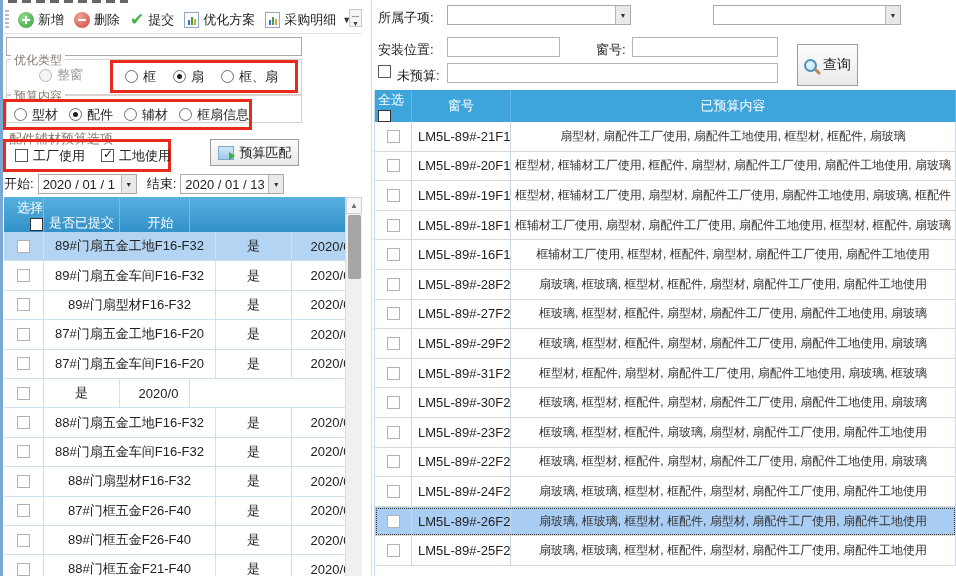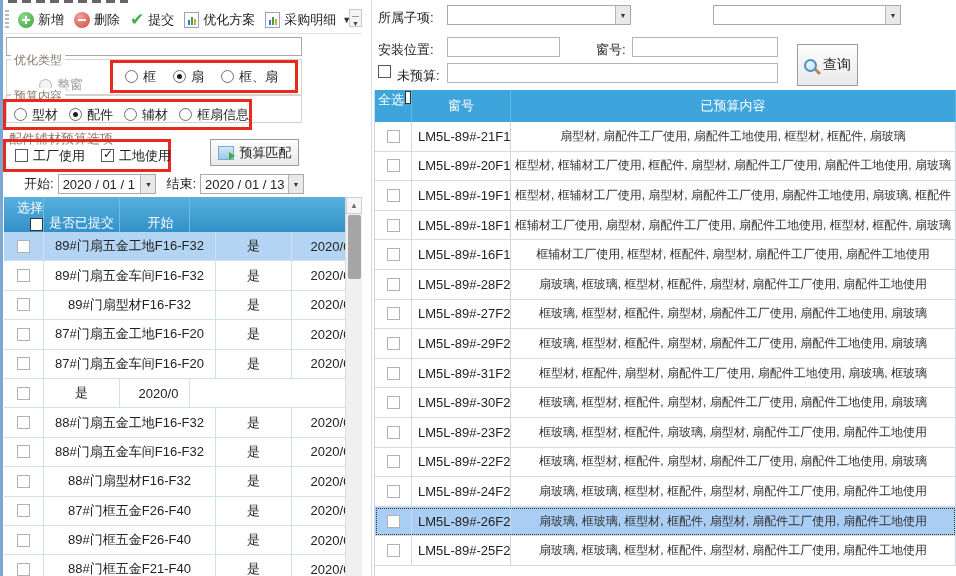--- a/index.html
+++ b/index.html
@@ -49,21 +49,21 @@
   .radio{width:13px;height:13px;border:1px solid #6e6e6e;border-radius:50%;background:#fff;position:relative;flex:none;}
   .opt.sel .radio::after{content:"";position:absolute;left:3px;top:3px;width:5px;height:5px;border-radius:50%;background:#1f1f1f;}
   .opt.disabled{color:#9a9a9a;}
   .opt.disabled .radio{border-color:#b5b5b5;background:#f4f4f4;}
   .chk{width:13px;height:13px;border:1px solid #595959;background:#fff;position:relative;flex:none;}
   .opt.checked .chk::after{content:"✓";position:absolute;left:1px;top:-3px;font-size:12px;font-weight:bold;color:#111;}
   .btn{border:1px solid #9c9c9c;background:linear-gradient(#fdfdfd,#e9e9e9);display:flex;align-items:center;justify-content:center;gap:6px;}
   .match-btn{left:210px;top:139px;width:89px;height:27px;}
   .ic-match{width:16px;height:14px;background:linear-gradient(#cfe8f6,#9fc8e8);border:1px solid #7da8cc;position:relative;}
   .ic-match::after{content:"";position:absolute;right:-2px;bottom:-1px;width:0;height:0;border-left:6px solid #3fae3f;border-top:4px solid transparent;border-bottom:4px solid transparent;}
-  .date-row{left:4px;top:173px;width:300px;height:22px;display:flex;align-items:center;padding-left:20px;}
+  .date-row{left:4px;top:173px;width:300px;height:22px;display:flex;align-items:center;}
   .combo{border:1px solid #a9a9a9;background:#fff;height:20px;display:flex;align-items:center;}
   .combo .val{flex:1;padding:0 4px;font-size:13px;white-space:nowrap;overflow:hidden;}
   .combo .drop{width:15px;height:100%;background:#e9e9e9;border-left:1px solid #b5b5b5;font-size:7px;color:#333;display:flex;align-items:center;justify-content:center;}
   .dc1{width:99px;margin-left:4px;} .dc2{width:104px;margin-left:4px;}
   .date-lbl{white-space:nowrap;} .date-lbl.second{margin-left:10px;}
 
   
   .ltable{left:4px;top:197px;width:358px;height:379px;overflow:hidden;}
   .lhead{display:flex;height:35px;background:linear-gradient(#57b0de,#3391c8);color:#fff;}
   .lhead .hc{border-right:1px solid #6cc0e8;display:flex;align-items:flex-end;justify-content:center;overflow:hidden;white-space:nowrap;}
@@ -88,21 +88,21 @@
   .i-inst{left:447px;top:37px;width:113px;} .i-wno{left:632px;top:37px;width:146px;} .i-nb{left:447px;top:63px;width:331px;}
   .nb-chk{left:378px;top:65px;width:13px;height:13px;border:1px solid #595959;background:#fff;}
   .query-btn{left:797px;top:44px;width:61px;height:42px;font-size:14px;}
   .ic-mag{width:13px;height:13px;border:2px solid #4a90c4;border-radius:50%;background:radial-gradient(circle at 35% 35%,#eaf6ff,#bfe0f4);position:relative;flex:none;}
   .ic-mag::after{content:"";position:absolute;width:7px;height:3px;background:#b08a50;transform:rotate(45deg);right:-6px;bottom:-3px;border-radius:1px;}
 
   
   .rtable{left:374px;top:90px;width:582px;height:486px;overflow:hidden;border-left:1px solid #c9d9e9;}
   .rhead{display:flex;height:32px;background:var(--hdr-blue);color:#fff;}
   .rhead .hc{border-right:1px solid #63b9e6;overflow:hidden;white-space:nowrap;}
-  .hc-all{width:37px;display:flex;flex-direction:row;align-items:flex-start;padding:1px 0 0 3px;gap:1px;}
+  .hc-all{width:37px;display:flex;flex-direction:column;align-items:flex-start;padding:1px 0 0 3px;gap:1px;}
   .hc-wno{width:99px;display:flex;align-items:center;justify-content:center;text-align:center;}
   .hc-content{flex:1;display:flex;align-items:center;justify-content:center;}
   .rrow{display:flex;height:29.6px;border-bottom:1px solid var(--grid2);background:#fff;}
   .rrow .c{border-right:1px solid #c9d9e9;display:flex;align-items:center;overflow:hidden;white-space:nowrap;}
   .rc-chk{width:37px;justify-content:center;}
   .rc-wno{width:99px;padding-left:6px;font-size:13px;}
   .rc-content{flex:1;justify-content:center;font-size:12px;color:#333;}
   .rrow.sel{background:var(--sel-row2);outline:1px dotted #333;outline-offset:-2px;}
   .divider{left:371px;top:0;width:1px;height:576px;background:#d5dde5;}
 </style>
@@ -144,21 +144,21 @@
     <span>采购明细</span>
     <span class="caret">▼</span>
   </span>
 </div>
 <div class="abs tb-overflow">—<br>▼</div>
 
 <input class="abs search-box" value="" style="">
 
 <div class="abs group g1">
   <span class="grp-label">优化类型</span>
-  <span class="opt disabled" style="position:absolute;left:32px;top:16px;">
+  <span class="opt disabled" style="position:absolute;left:32px;top:6px;">
     <span class="radio"></span>
     <span>整窗</span>
   </span>
 </div>
 <div class="abs redbox rb1">
 
     <span class="opt">
       <span class="radio"></span>
       <span>框</span>
     </span>

